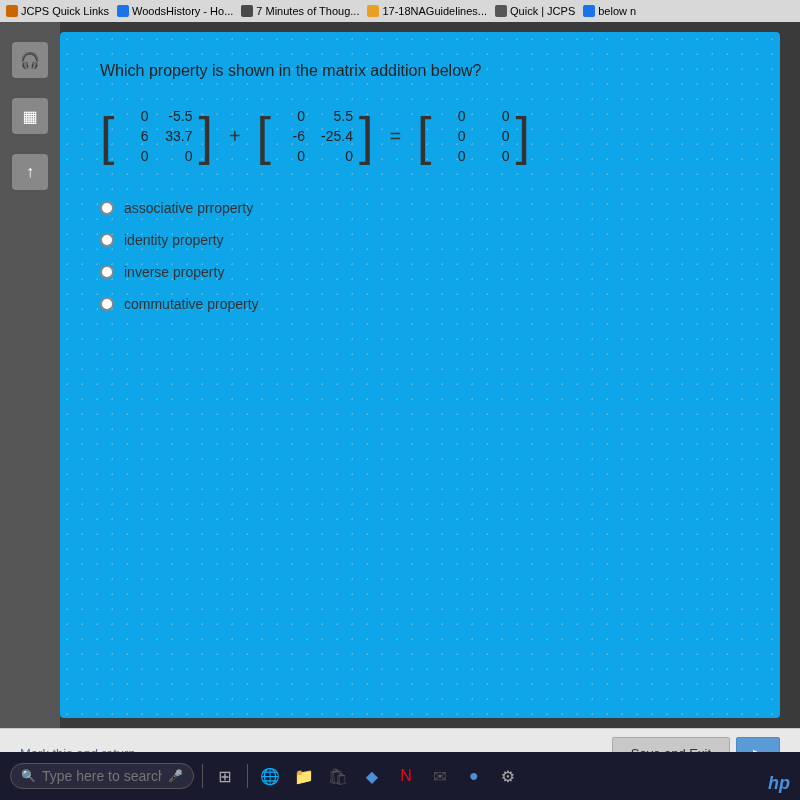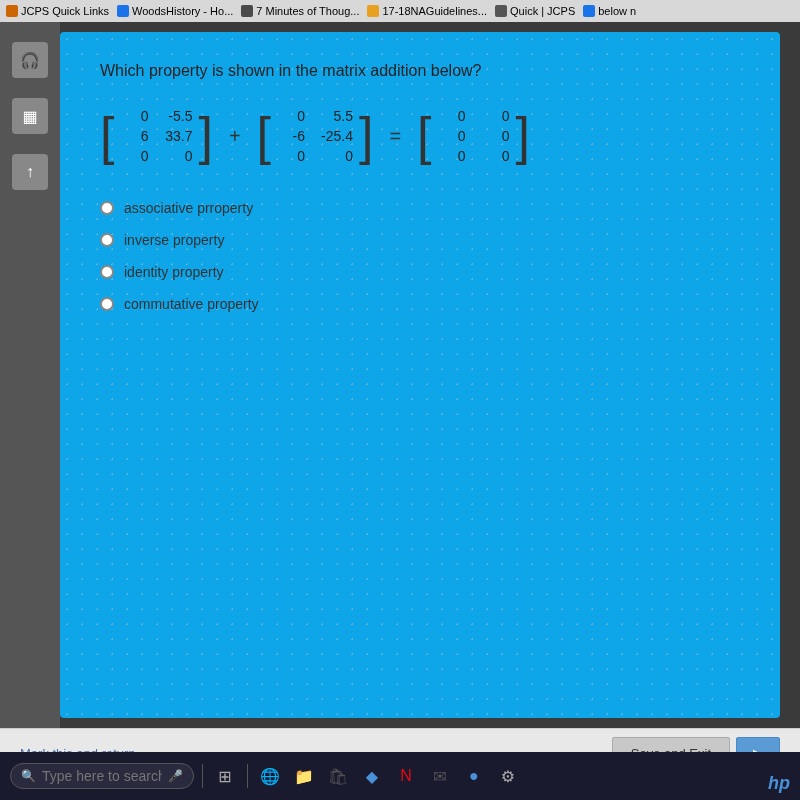--- a/index.html
+++ b/index.html
@@ -420,26 +420,26 @@
 
       <div class="answer-choices">
 
         <div class="answer-option">
           <div class="radio-circle"></div>
           <span class="answer-label">associative prroperty</span>
         </div>
 
         <div class="answer-option">
           <div class="radio-circle"></div>
-          <span class="answer-label">inverse property</span>
+          <span class="answer-label">identity property</span>
         </div>
 
         <div class="answer-option">
           <div class="radio-circle"></div>
-          <span class="answer-label">identity property</span>
+          <span class="answer-label">inverse property</span>
         </div>
 
         <div class="answer-option">
           <div class="radio-circle"></div>
           <span class="answer-label">commutative property</span>
         </div>
 
       </div>
 
     </div>

